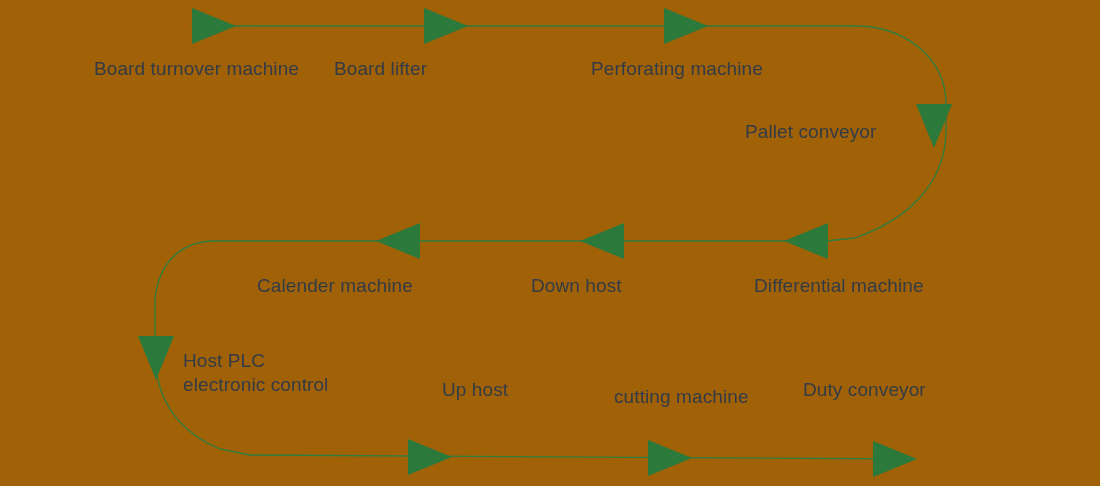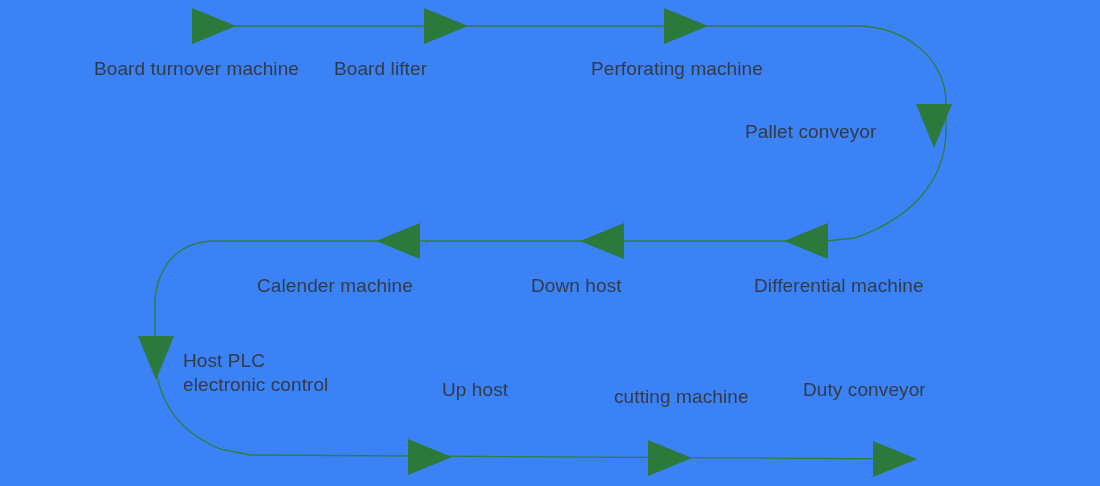--- a/index.html
+++ b/index.html
@@ -11,21 +11,21 @@
   body {
     width: 1100px;
     height: 486px;
     font-family: "Liberation Sans", "DejaVu Sans", sans-serif;
     overflow: hidden;
   }
   #diagram-root {
     position: relative;
     width: 1100px;
     height: 486px;
-    background: #3b82f6;
+    background: #a16207;
   }
   svg#flow-svg {
     position: absolute;
     top: 0;
     left: 0;
     width: 1100px;
     height: 486px;
     display: block;
   }
   .flow-label {

